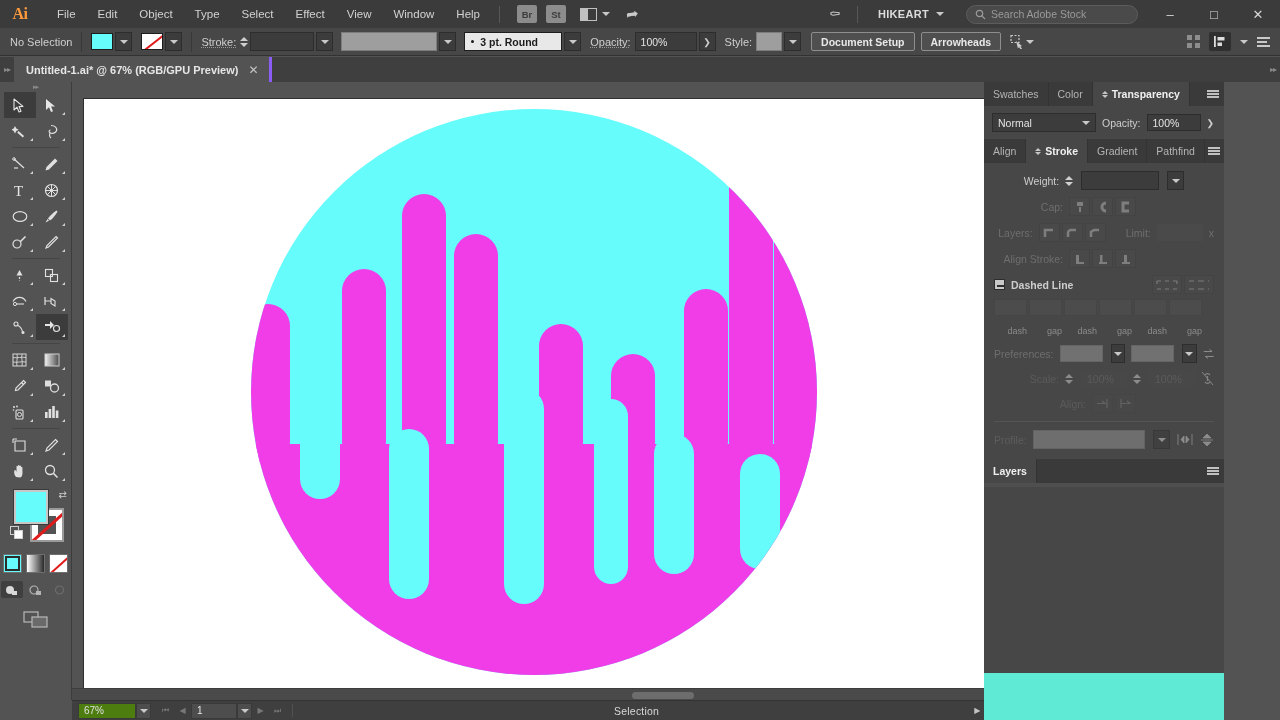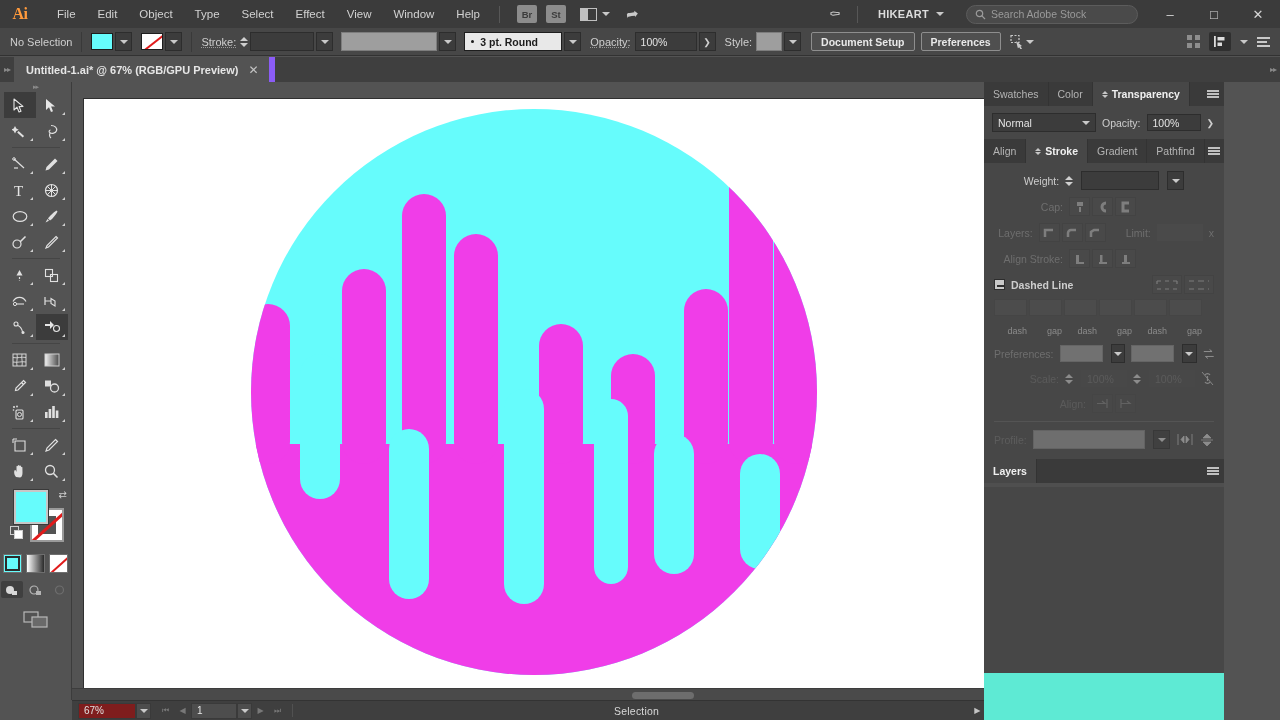--- a/index.html
+++ b/index.html
@@ -90,21 +90,21 @@
   
   .tabbar {
     position: absolute; left: 0; top: 57px; width: 1280px; height: 25px; background: #3f3f3f;
     display: flex; align-items: flex-end;
   }
   .dockgrip { width: 14px; height: 25px; display: flex; align-items: center; justify-content: center;
               color: #8a8a8a; font-size: 8px; letter-spacing: -1px; }
   .doc-tab {
     height: 25px; background: #535353; display: flex; align-items: center; gap: 10px;
     padding: 0 10px 0 12px; font-size: 11px; color: #e6e6e6; font-weight: bold;
-    border-right: 6px solid #8b5cf6; white-space: nowrap;
+    border-right: 3px solid #8b5cf6; white-space: nowrap;
   }
   .tab-close { color: #c5c5c5; font-size: 12px; font-weight: normal; }
 
   
   .toolbar {
     position: absolute; left: 0; top: 82px; width: 72px; height: 618px; background: #535353;
     border-right: 1px solid #3c3c3c;
   }
   .tb-grip { height: 10px; display: flex; align-items: center; justify-content: center;
              color: #8a8a8a; font-size: 7px; letter-spacing: -1px; }
@@ -168,21 +168,21 @@
   .canvas-hscroll {
     position: absolute; left: 0; bottom: 0; right: 14px; height: 12px; background: #4a4a4a; border-top: 1px solid #3d3d3d;
   }
   .hs-thumb { position: absolute; left: 560px; top: 3px; width: 62px; height: 7px; background: #6d6d6d; border-radius: 4px; }
 
   
   .statusbar {
     position: absolute; left: 72px; bottom: 0; width: 934px; height: 20px; background: #3f3f3f;
     display: flex; align-items: center; border-top: 1px solid #333;
   }
-  .sb-zoom { width: 58px; height: 16px; background: #7f1d1d; border: 1px solid #3a3a3a; display: flex;
+  .sb-zoom { width: 58px; height: 16px; background: #4d7c0f; border: 1px solid #3a3a3a; display: flex;
              align-items: center; padding: 0 5px; font-size: 10px; color: #e0e0e0; margin-left: 6px; }
   .sb-dd { width: 15px; height: 16px; background: #4d4d4d; border: 1px solid #3a3a3a; display: flex;
            align-items: center; justify-content: center; }
   .sb-nav { display: flex; align-items: center; gap: 0; margin-left: 6px; }
   .sb-nb { width: 17px; height: 16px; display: flex; align-items: center; justify-content: center;
            color: #c4c4c4; font-size: 8px; }
   .sb-nb.dim { color: #787878; }
   .sb-page { width: 46px; height: 16px; background: #4d4d4d; border: 1px solid #3a3a3a; display: flex;
              align-items: center; padding: 0 5px; font-size: 10px; color: #e6e6e6; }
   .sb-status { flex: 1; text-align: center; font-size: 10.5px; color: #d8d8d8; letter-spacing: .2px; }
@@ -347,21 +347,21 @@
       </div>
     <div style="width:9px"></div>
     <div class="cb-label">Style:</div>
     <div class="field light" style="width:26px;margin-left:4px"></div>
     <div class="dd-btn">
         <i class="chev"></i>
       </div>
     <div style="width:10px"></div>
     <div class="cb-btn">Document Setup</div>
     <div style="width:6px"></div>
-    <div class="cb-btn">Preferences</div>
+    <div class="cb-btn">Arrowheads</div>
     <div style="width:9px"></div>
     <svg class="i" width="16" height="15" viewBox="0 0 16 15">
       <rect x="1" y="1.5" width="8" height="7" fill="none" stroke="#c9c9c9" stroke-width="1.2" stroke-dasharray="2 1.5"></rect>
       <path d="M6 7 l6 5 -1.5 .6 1.5 2.2 -1.4 .7 -1.4-2.3 -1.3 1z" fill="#c9c9c9"></path>
     </svg>
     <div class="chev"></div>
 
     <div class="cb-right">
       <div class="ico-grid">
           <i></i>

